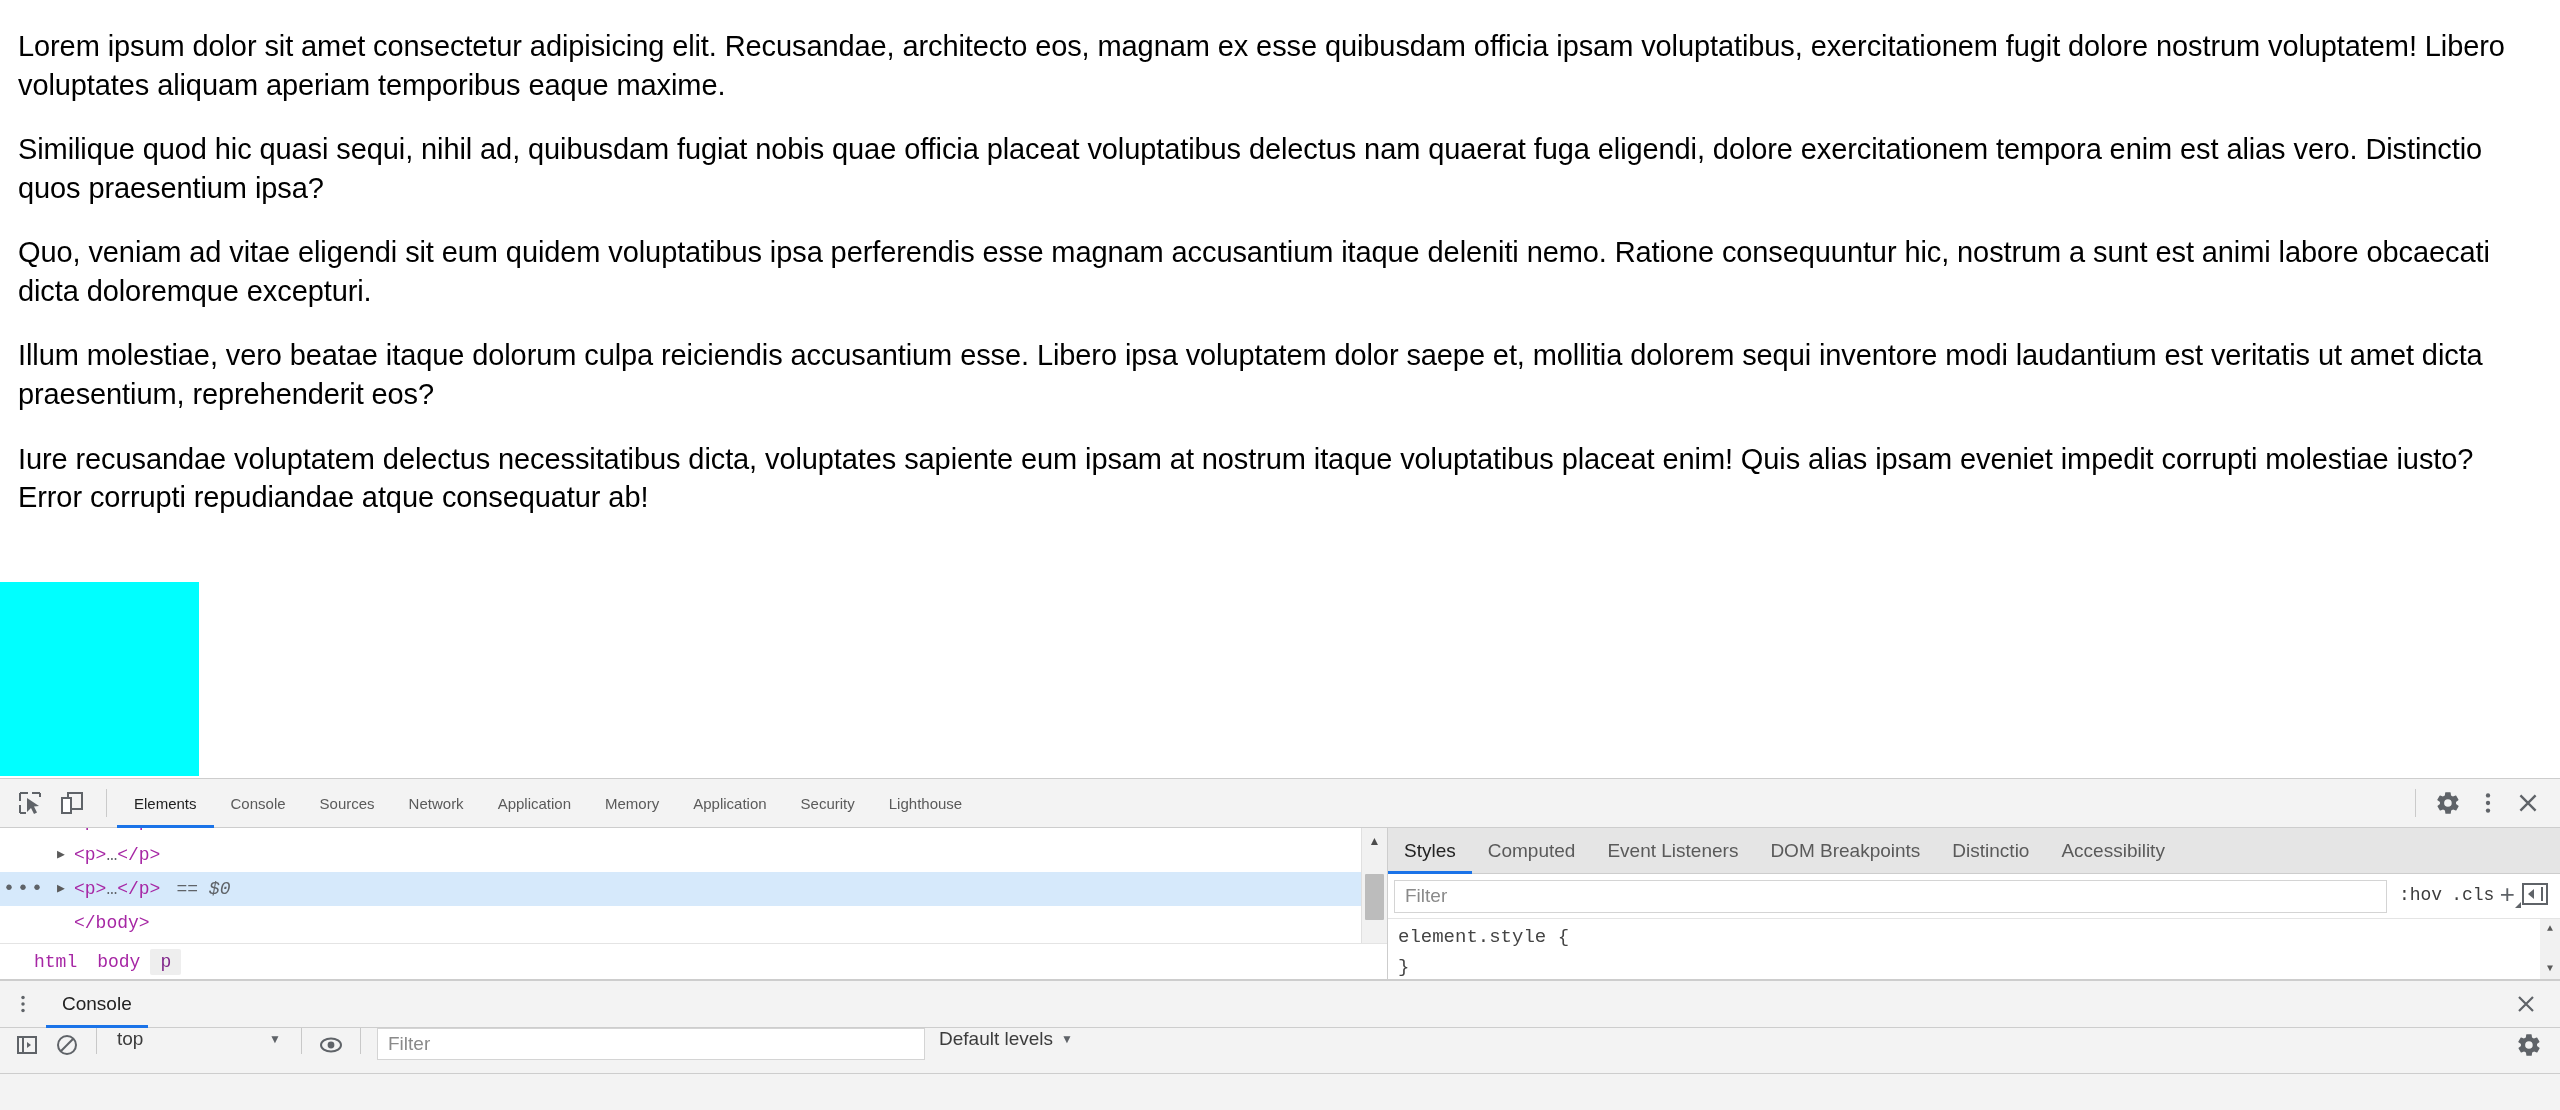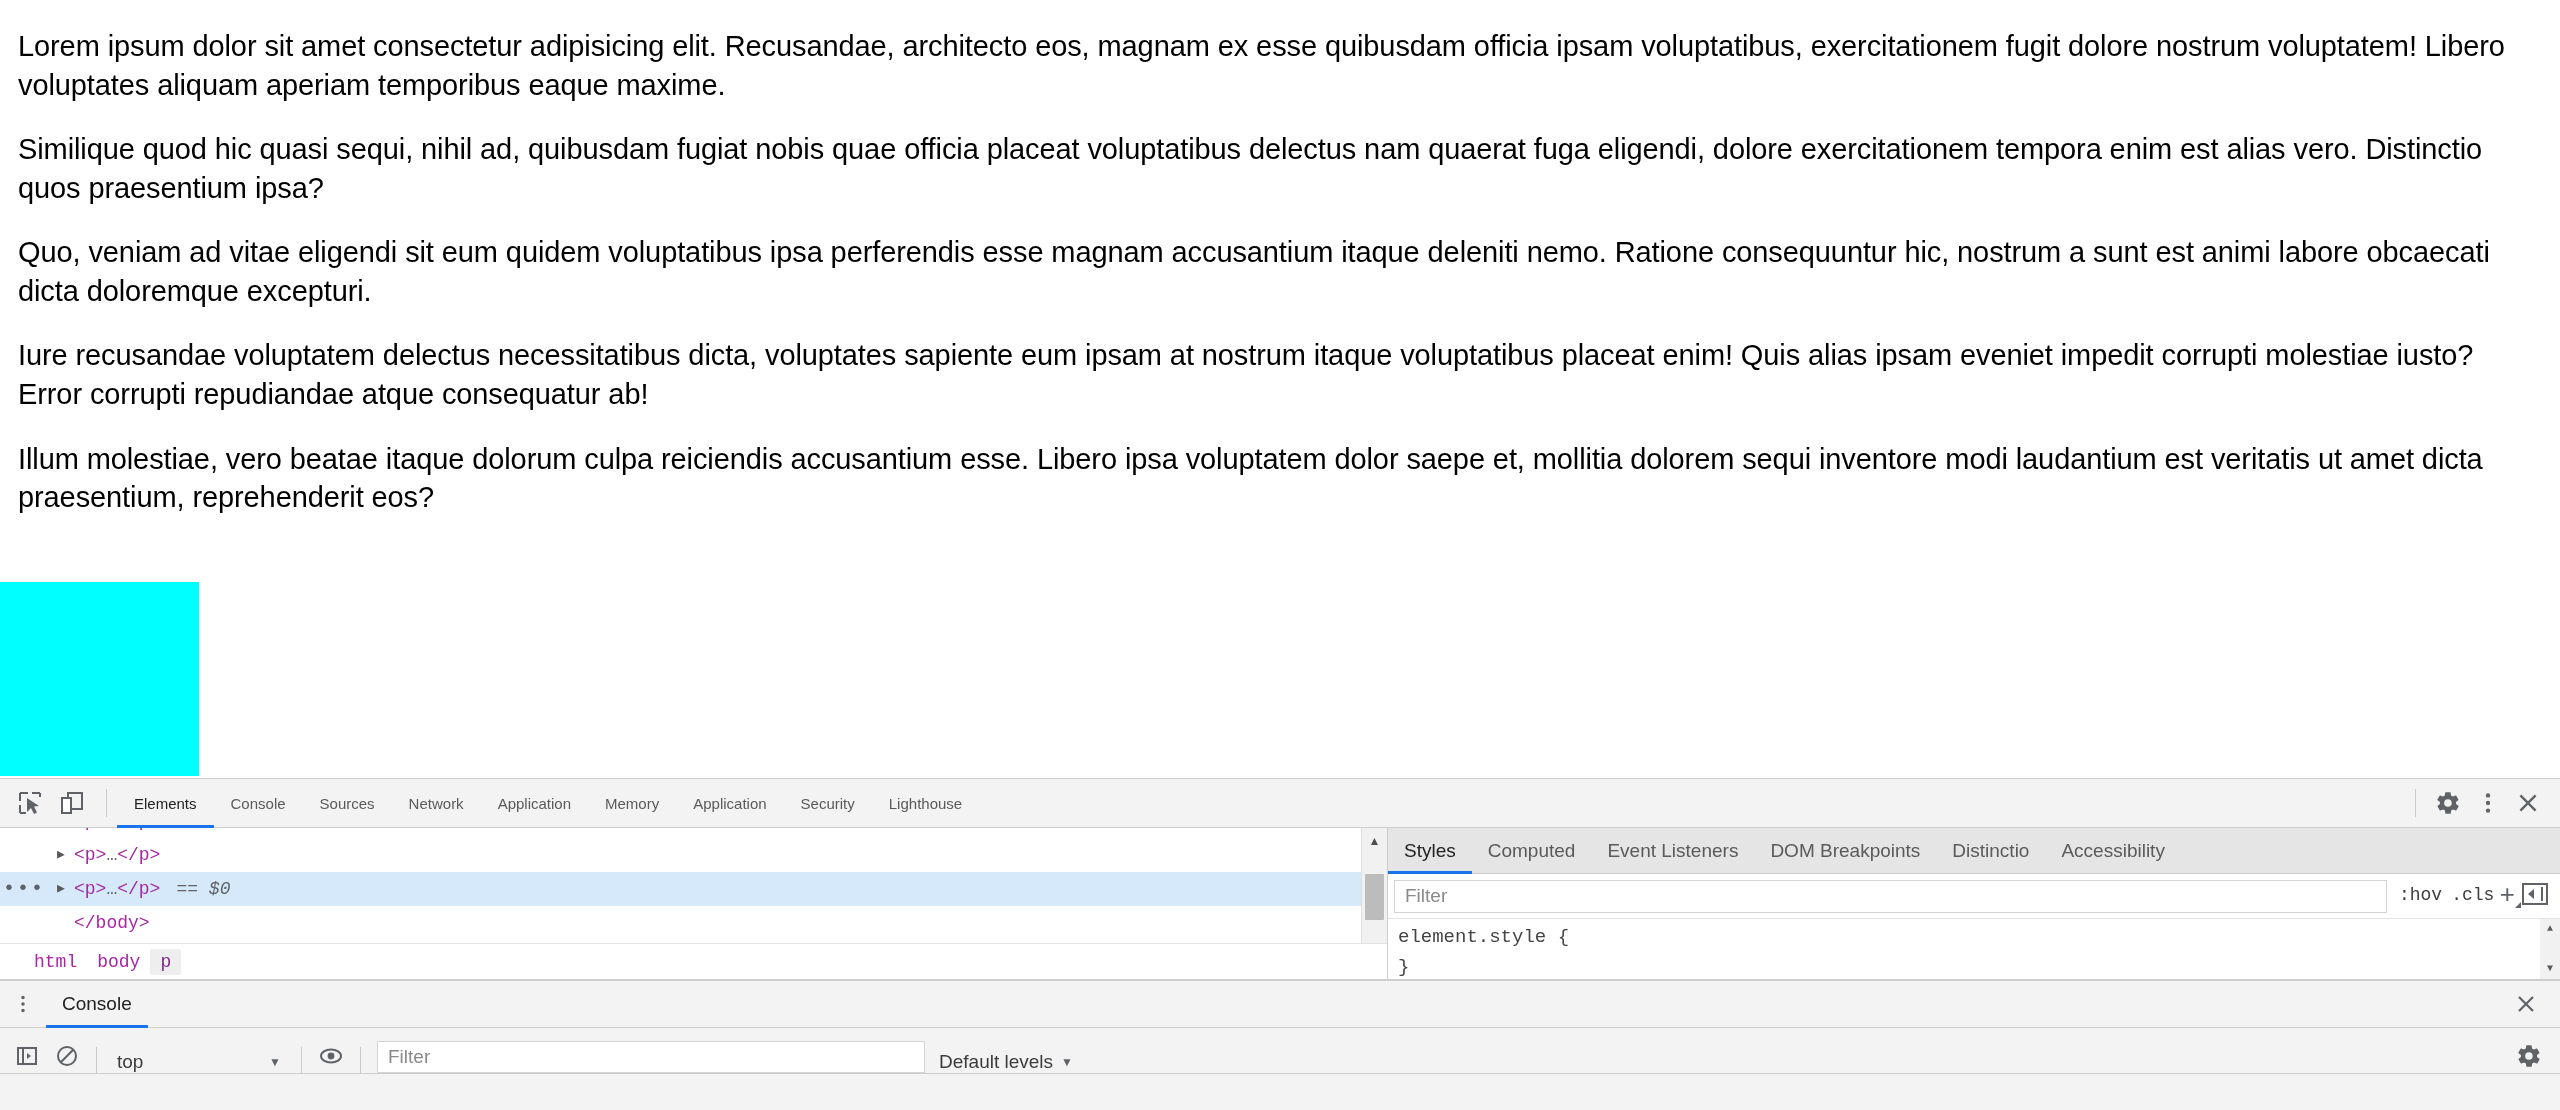--- a/index.html
+++ b/index.html
@@ -363,21 +363,21 @@
     height: 3px; background: #1a73e8;
   }
   .drawer-close {
     margin-left: auto;
     padding-right: 22px;
     cursor: pointer;
   }
   .console-toolbar {
     height: 46px;
     display: flex;
-    align-items: flex-end;
+    align-items: flex-start;
     padding-left: 10px;
     gap: 6px;
     border-bottom: 1px solid #cdcdcd;
     background: #f3f3f3;
   }
   .ct-icon {
     width: 34px; height: 34px;
     display: flex; align-items: center; justify-content: center;
     cursor: pointer;
     border-radius: 2px;
@@ -422,22 +422,22 @@
   svg { display: block; }
 </style>
 </head>
 <body>
 
 <div class="page-viewport">
   <div class="page-inner">
     <p class="page-para">Lorem ipsum dolor sit amet consectetur adipisicing elit. Recusandae, architecto eos, magnam ex esse quibusdam officia ipsam voluptatibus, exercitationem fugit dolore nostrum voluptatem! Libero voluptates aliquam aperiam temporibus eaque maxime.</p>
     <p class="page-para">Similique quod hic quasi sequi, nihil ad, quibusdam fugiat nobis quae officia placeat voluptatibus delectus nam quaerat fuga eligendi, dolore exercitationem tempora enim est alias vero. Distinctio quos praesentium ipsa?</p>
     <p class="page-para">Quo, veniam ad vitae eligendi sit eum quidem voluptatibus ipsa perferendis esse magnam accusantium itaque deleniti nemo. Ratione consequuntur hic, nostrum a sunt est animi labore obcaecati dicta doloremque excepturi.</p>
+    <p class="page-para">Illum molestiae, vero beatae itaque dolorum culpa reiciendis accusantium esse. Libero ipsa voluptatem dolor saepe et, mollitia dolorem sequi inventore modi laudantium est veritatis ut amet dicta praesentium, reprehenderit eos?</p>
     <p class="page-para">Iure recusandae voluptatem delectus necessitatibus dicta, voluptates sapiente eum ipsam at nostrum itaque voluptatibus placeat enim! Quis alias ipsam eveniet impedit corrupti molestiae iusto? Error corrupti repudiandae atque consequatur ab!</p>
-    <p class="page-para">Illum molestiae, vero beatae itaque dolorum culpa reiciendis accusantium esse. Libero ipsa voluptatem dolor saepe et, mollitia dolorem sequi inventore modi laudantium est veritatis ut amet dicta praesentium, reprehenderit eos?</p>
   </div>
   <div class="highlight-box"></div>
 </div>
 
 <div class="devtools">
 
   <div class="dt-tabbar">
     <div class="dt-tool-icons">
       <div class="dt-icon-btn">
         <svg width="26" height="26" viewBox="0 0 26 26">

